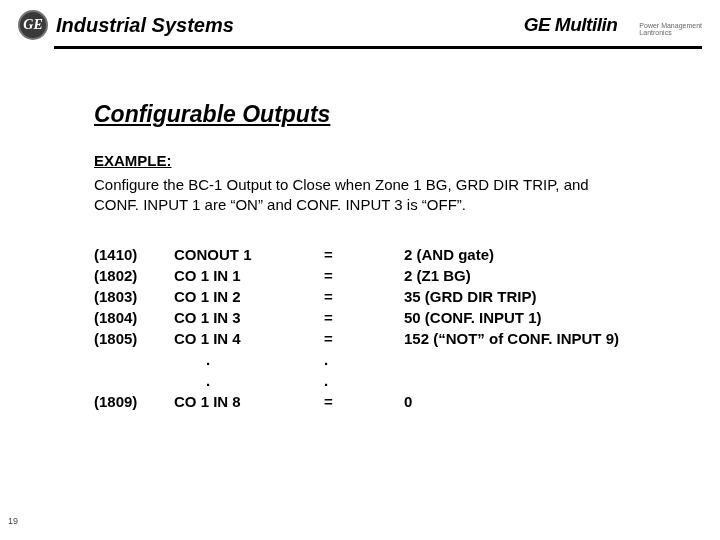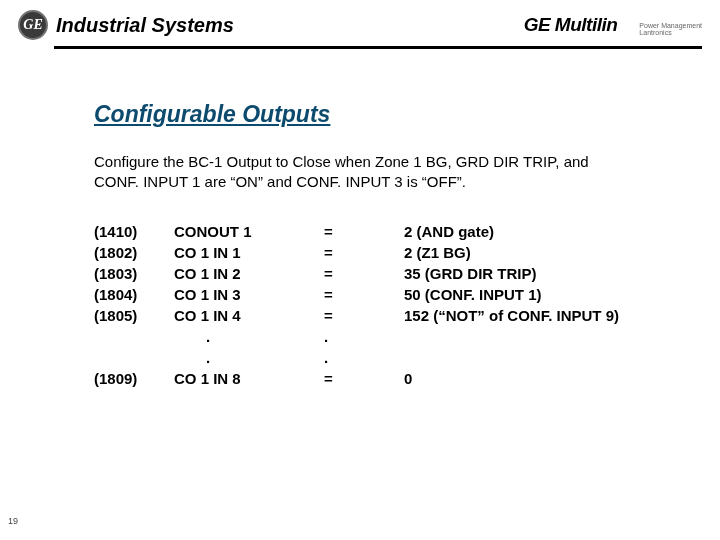--- a/index.html
+++ b/index.html
@@ -68,21 +68,21 @@
     border: none;
     border-top: 3px solid #000;
   }
   .content {
     padding: 52px 0 0 94px;
   }
   .slide-title {
     font-size: 23px;
     font-weight: bold;
     font-style: italic;
-    color: #0c4a6e;
+    color: #000000;
     text-decoration: underline;
     margin-bottom: 24px;
   }
   .example-label {
     font-size: 15px;
     font-weight: bold;
     text-decoration: underline;
     margin-bottom: 6px;
   }
   .example-text {
@@ -127,20 +127,21 @@
     <div class="brand-sub-wrap">
       <span>Power Management</span>
       <span>Lantronics</span>
     </div>
   </div>
 </div>
 <hr class="hr">
 
 <div class="content">
   <div class="slide-title">Configurable Outputs</div>
+  <div class="example-label">EXAMPLE:</div>
   <div class="example-text">Configure the BC-1 Output to Close when Zone 1 BG, GRD DIR TRIP, and CONF. INPUT 1 are “ON” and CONF. INPUT 3 is “OFF”.</div>
 
   <table class="cfg-table">
     <tbody>
       <tr>
         <td class="col-addr">(1410)</td>
         <td class="col-name">CONOUT 1</td>
         <td class="col-eq">=</td>
         <td class="col-val">2 (AND gate)</td>
       </tr>

